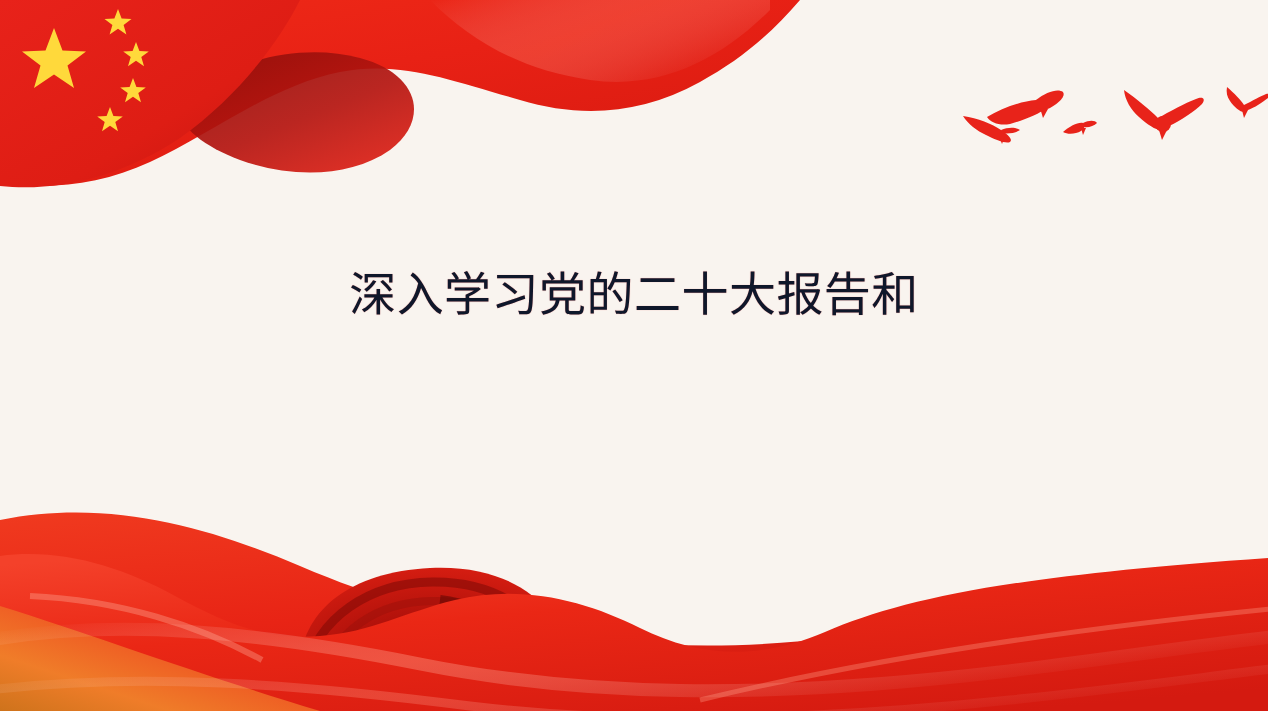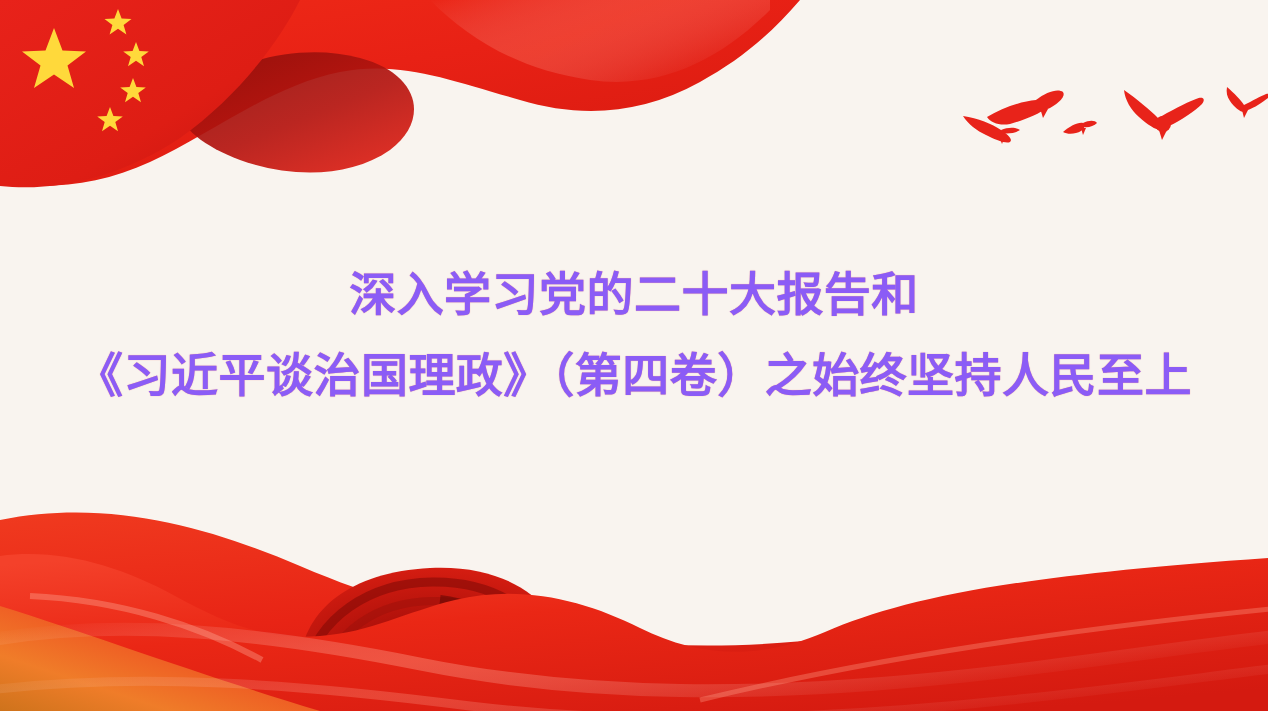--- a/index.html
+++ b/index.html
@@ -29,22 +29,22 @@
   #title-block {
     position: absolute;
     left: 0;
     right: 0;
     top: 264px;
     text-align: center;
     z-index: 30;
   }
   .title-line {
     display: block;
-    color: #8b5cf6;
-    font-weight: 700;
+    color: #0f172a;
+    font-weight: 400;
     white-space: nowrap;
     letter-spacing: 0.01em;
     text-shadow: 0 0 1px rgba(232,17,14,.45);
   }
   #title-line-1 {
     font-size: 47px;
     line-height: 62px;
   }
   #title-line-2 {
     font-size: 47px;
@@ -225,16 +225,15 @@
           <path d="M1244,105 C1252,101 1261,96 1266,94 C1270,93 1271,95 1268,98
                    C1263,102 1254,108 1248,110 C1245,111 1243,109 1244,105 Z"></path>
           <path d="M1242,110 L1244,118 L1248,110 Z"></path>
         </g>
       </g>
     </svg>
   </div>
 
   <div id="title-block">
     <span id="title-line-1" class="title-line">深入学习党的二十大报告和</span>
-    <span id="title-line-2" class="title-line">《习近平谈治国理政》（第四卷）之始终坚持人民至上</span>
   </div>
 
 </div>
 
 </body></html>

